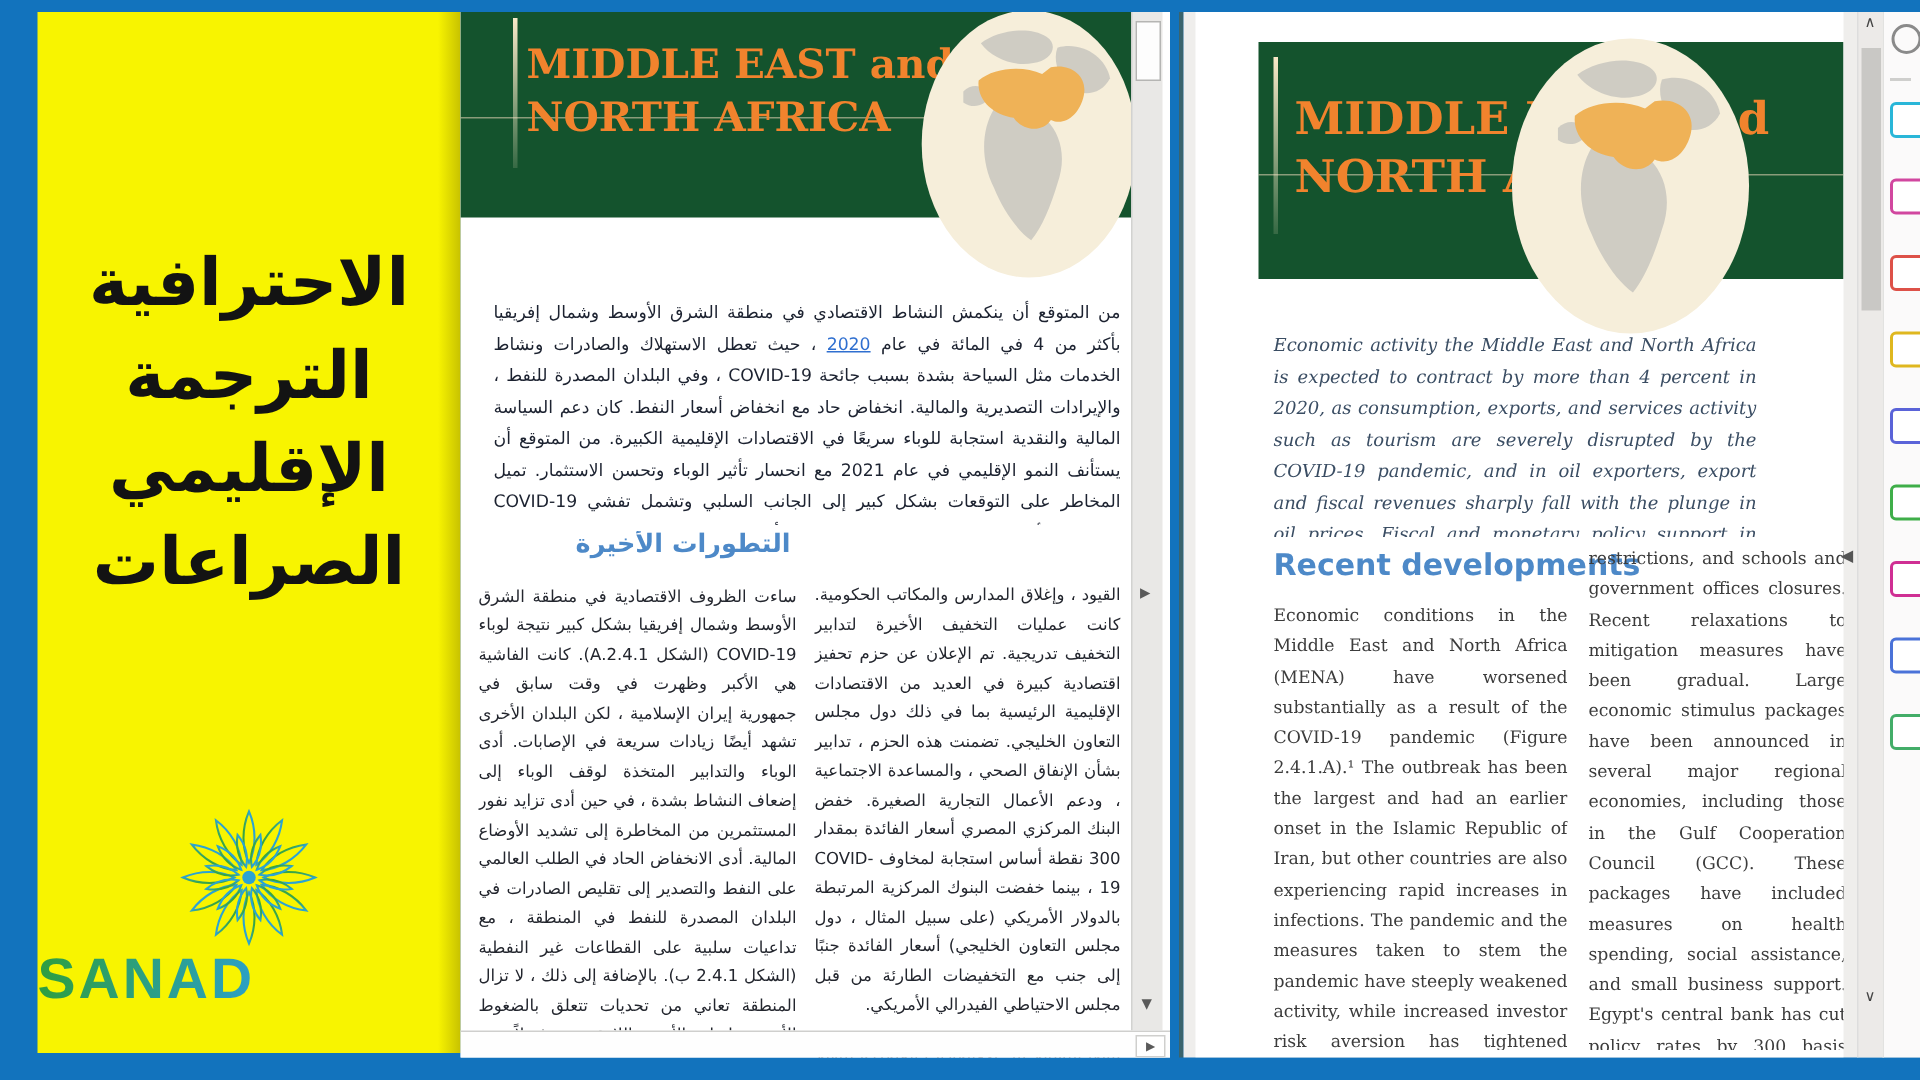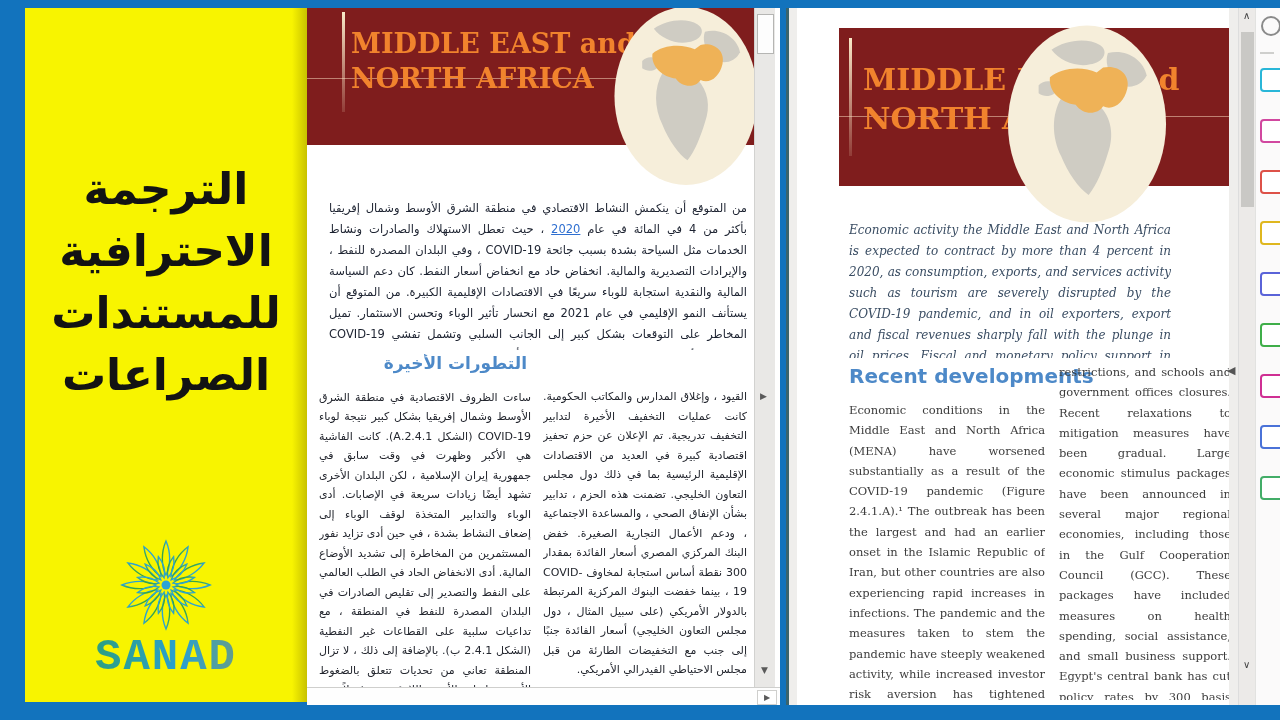--- a/index.html
+++ b/index.html
@@ -7,27 +7,27 @@
          font-family:"DejaVu Sans",sans-serif;}
 
   
   #banner{position:absolute;left:25px;top:8px;width:282px;height:694px;background:#f8f400;}
   #banner .edge-blend{position:absolute;right:-1px;top:0;width:16px;height:100%;
       background:linear-gradient(to right,rgba(0,0,0,0),rgba(100,90,0,.35));}
   .headline{position:absolute;left:6px;right:6px;top:150px;text-align:center;direction:rtl;}
   .headline span{display:block;font-size:44px;line-height:62px;font-weight:700;color:#131313;
       font-family:"DejaVu Sans",sans-serif;}
   .logo-flower{position:absolute;left:50%;transform:translateX(-50%);top:528px;width:112px;height:98px;}
-  .logo-word{position:absolute;left:0;right:0;top:624px;text-align:center;font-size:44px;font-weight:700;
+  .logo-word{position:absolute;left:0;right:0;top:624px;font-size:38px;font-weight:700;
       letter-spacing:2px;background:linear-gradient(90deg,#2f9e3f 0%,#2aa0d0 55%,#b09a30 100%);
-      -webkit-background-clip:text;background-clip:text;color:transparent;font-family:Liberation Mono, monospace;}
+      -webkit-background-clip:text;background-clip:text;color:transparent;font-family:Liberation Sans, sans-serif;}
 
   
   .win{position:absolute;top:8px;height:697px;background:#fff;overflow:hidden;}
-  .redhead{position:absolute;background:#7f1d1d;}
+  .redhead{position:absolute;background:#14532d;}
   .vline{position:absolute;width:3px;background:linear-gradient(to bottom,#f9e9c8,rgba(249,233,200,.15));}
   .thinline{position:absolute;left:0;height:1px;background:rgba(255,230,200,.5);width:100%;}
   .doc-title{position:absolute;color:#f1832d;font-family:"DejaVu Serif",serif;font-weight:700;}
   .map-svg{position:absolute;}
   .blue-heading{color:#4d89c8;font-weight:700;}
 
   
   #arwin{left:307px;width:473px;}
   #ar-intro{position:absolute;left:22px;top:190px;width:418px;height:152px;overflow:hidden;
       direction:rtl;text-align:justify;font-size:11.5px;line-height:21px;color:#1c2230;}
@@ -78,23 +78,23 @@
   #tool-stack{position:absolute;left:4px;top:60px;display:flex;flex-direction:column;gap:27px;}
   .tool-icon{width:20px;height:20px;border-radius:4px;border:2.5px solid;background:#fff;}
 </style>
 </head>
 <body>
 
 <div id="stage">
 
   <div id="banner">
     <div class="headline">
+      <span>الاحترافية</span>
       <span>الترجمة</span>
-      <span>الاحترافية</span>
-      <span>للمستندات</span>
+      <span>الإقليمي</span>
       <span>الصراعات</span>
     </div>
 
     <svg class="logo-flower" viewBox="0 0 120 120">
       <defs>
         <linearGradient id="lgf" x1="0" y1="0" x2="1" y2="0">
           <stop offset="0" stop-color="#3aa63e"></stop>
           <stop offset="0.55" stop-color="#2ba3d4"></stop>
           <stop offset="1" stop-color="#2ba3d4"></stop>
         </linearGradient>

